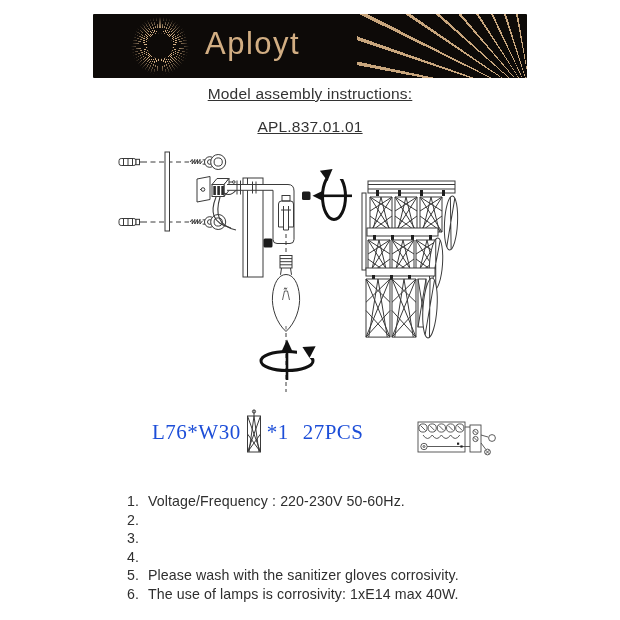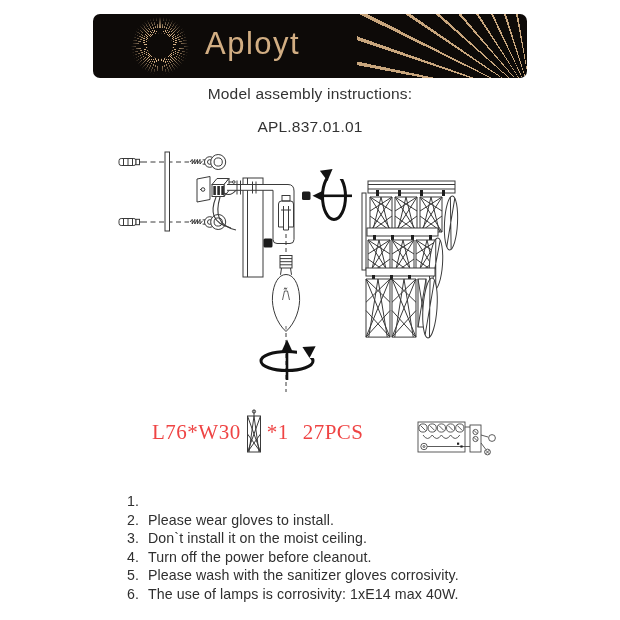--- a/index.html
+++ b/index.html
@@ -3,21 +3,21 @@
 <meta charset="utf-8">
 <style>
   html,body{margin:0;padding:0;}
   body{
     width:620px;height:620px;background:#ffffff;position:relative;
     font-family:"Liberation Sans",sans-serif;color:var(--text-dark,#2e2e2e);
     overflow:hidden;
   }
   .banner{
     position:absolute;left:93px;top:14px;width:434px;height:64px;
-    background:var(--banner-bg,#0d0a08);border-radius:7px;overflow:hidden;
+    background:var(--banner-bg,#0d0a08);border-radius:1px;overflow:hidden;
   }
   .starburst{
     position:absolute;left:38px;top:3px;width:58px;height:58px;border-radius:50%;
     background:repeating-conic-gradient(var(--gold,#d2ae83) 0deg 1.6deg, transparent 1.6deg 6.4deg);
   }
   .starburst::before{
     content:"";position:absolute;inset:16px;background:var(--banner-bg,#0d0a08);border-radius:50%;
   }
   .starburst::after{
     content:"";position:absolute;inset:-1px;border-radius:50%;
@@ -27,28 +27,28 @@
     position:absolute;left:112px;top:50%;transform:translateY(-55%);
     font-size:31px;font-weight:500;letter-spacing:1.5px;color:var(--gold,#d2ae83);
   }
   .banner-rays{
     position:absolute;right:0;top:0;width:170px;height:64px;
     background:repeating-conic-gradient(from 258deg at 103% 132%, var(--gold,#d2ae83) 0deg 1.15deg, transparent 1.15deg 7.6deg);
     opacity:.95;
   }
   .page-title,.model-code{
     position:absolute;left:0;width:620px;text-align:center;
-    color:#333;font-size:15.5px;font-weight:500;letter-spacing:.2px;
+    color:#333;font-size:15.5px;font-weight:500;letter-spacing:.2px;text-decoration:underline;
   }
   .page-title{top:85px;}
   .model-code{top:118px;}
   .diagram-main{position:absolute;left:100px;top:140px;}
   .parts-line{
     position:absolute;left:152px;top:408px;height:48px;display:flex;align-items:center;
-    font-family:"Liberation Serif",serif;font-size:21px;color:#ef4444;letter-spacing:.5px;
+    font-family:"Liberation Serif",serif;font-size:21px;color:#1d4ed8;letter-spacing:.5px;
   }
   .parts-line .crystal-icon{margin:0 2px;}
   .terminal-wrap{position:absolute;left:415px;top:411px;}
   .instructions{
     position:absolute;left:121px;top:492px;font-size:14.2px;line-height:18.6px;
     color:#2f2f2f;letter-spacing:.1px;
   }
   .inst-row{display:flex;}
   .inst-num{width:18px;text-align:right;margin-right:9px;flex:none;}
 </style>
@@ -277,32 +277,30 @@
       <path d="M66,32 L70.5,38"></path>
       <circle cx="72.5" cy="41" r="2.9"></circle>
       <path d="M70.5,39 l4,4 M74.5,39 l-4,4"></path>
     </g>
   </svg>
 </div>
 
 <div class="instructions">
   <div class="inst-row">
     <span class="inst-num">1.</span>
+    <span class="inst-text">Voltage/Frequency : 220-230V 50-60Hz.</span>
   </div>
   <div class="inst-row">
     <span class="inst-num">2.</span>
-    <span class="inst-text">Please wear gloves to install.</span>
   </div>
   <div class="inst-row">
     <span class="inst-num">3.</span>
-    <span class="inst-text">Don`t install it on the moist ceiling.</span>
   </div>
   <div class="inst-row">
     <span class="inst-num">4.</span>
-    <span class="inst-text">Turn off the power before cleanout.</span>
   </div>
   <div class="inst-row">
     <span class="inst-num">5.</span>
     <span class="inst-text">Please wash with the sanitizer gloves corrosivity.</span>
   </div>
   <div class="inst-row">
     <span class="inst-num">6.</span>
     <span class="inst-text">The use of lamps is corrosivity: 1xE14 max 40W.</span>
   </div>
 </div>

